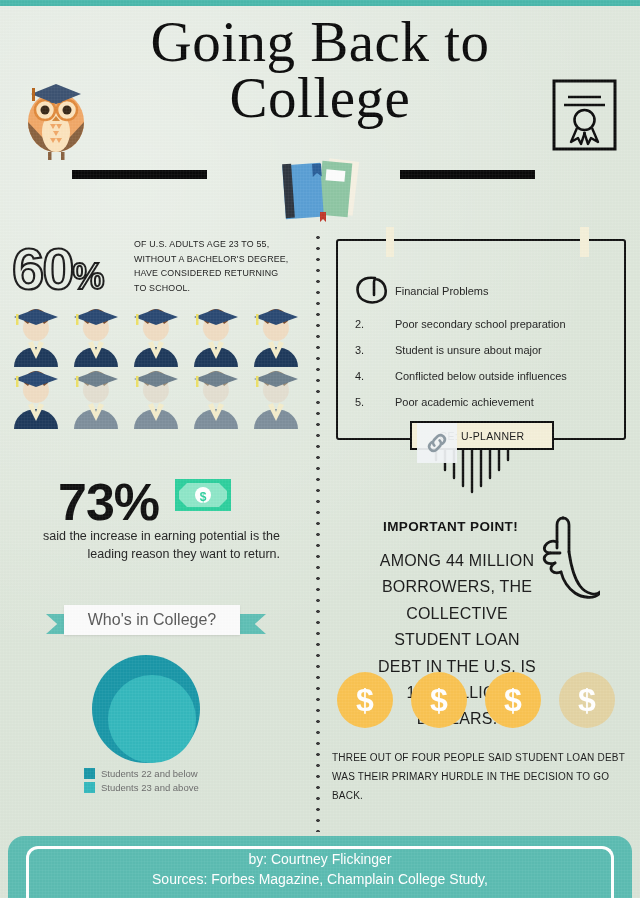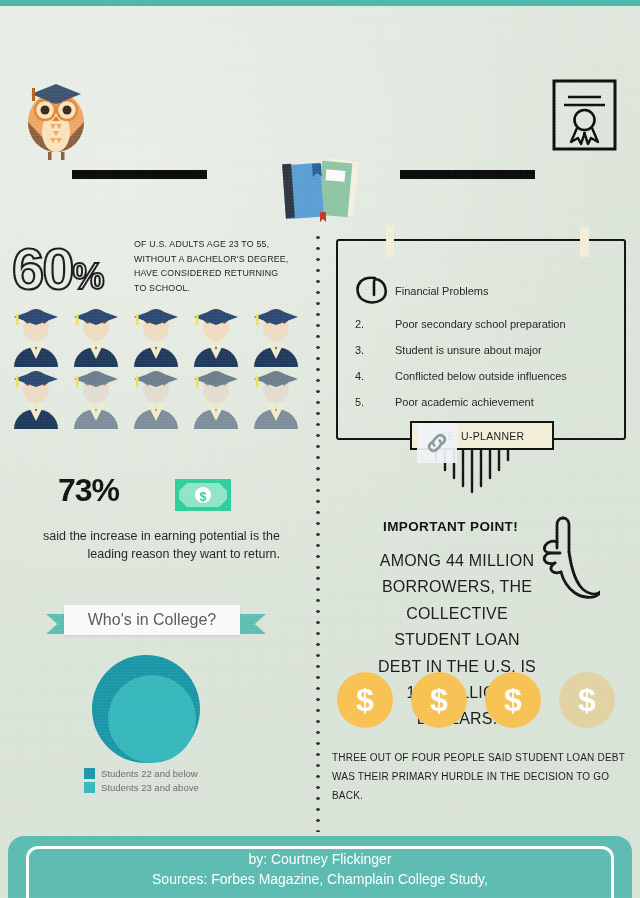--- a/index.html
+++ b/index.html
@@ -107,21 +107,21 @@
     transform-origin: left top;
   }
 
   .grads { position: absolute; left: 6px; top: 305px; width: 300px; }
   .grad-row { display: flex; gap: 0px; }
   .grad { width: 60px; height: 62px; position: relative; }
 
   
   .pct73 {
     position: absolute; left: 58px; top: 472px;
-    font-size: 32px; font-weight: bold; color: #121212;
+    font-size: 52px; font-weight: bold; color: #121212;
     font-family: "Liberation Sans", sans-serif;
     letter-spacing: -1px;
   }
   .bill { position: absolute; left: 175px; top: 479px; width: 56px; height: 32px; }
   .blurb73 {
     position: absolute; left: 30px; top: 527px;
     width: 250px; text-align: right;
     font-size: 12.5px; line-height: 1.45; color: #262626;
   }
 
@@ -262,20 +262,24 @@
   }
   .footer-text .l2 { display: block; }
 </style>
 </head>
 <body>
 
 <div id="poster">
 
   <div class="top-strip"></div>
 
+  <div class="title">
+    <span>Going Back to</span>
+    <span class="l2">College</span>
+  </div>
 
   <div class="rule left"></div>
   <div class="rule right"></div>
 
   <div class="owl">
     <svg viewBox="0 0 78 95" width="78" height="95">
       <ellipse cx="39" cy="56" rx="28" ry="30" fill="#f0a868"></ellipse>
       <path d="M11 56 a28 30 0 0 0 28 30 L39 86 Z" fill="#8a6240"></path>
       <path d="M67 56 a28 30 0 0 1 -28 30 L39 86 Z" fill="#8a6240"></path>
       <ellipse cx="39" cy="66" rx="14" ry="20" fill="#fbe3bd"></ellipse>

